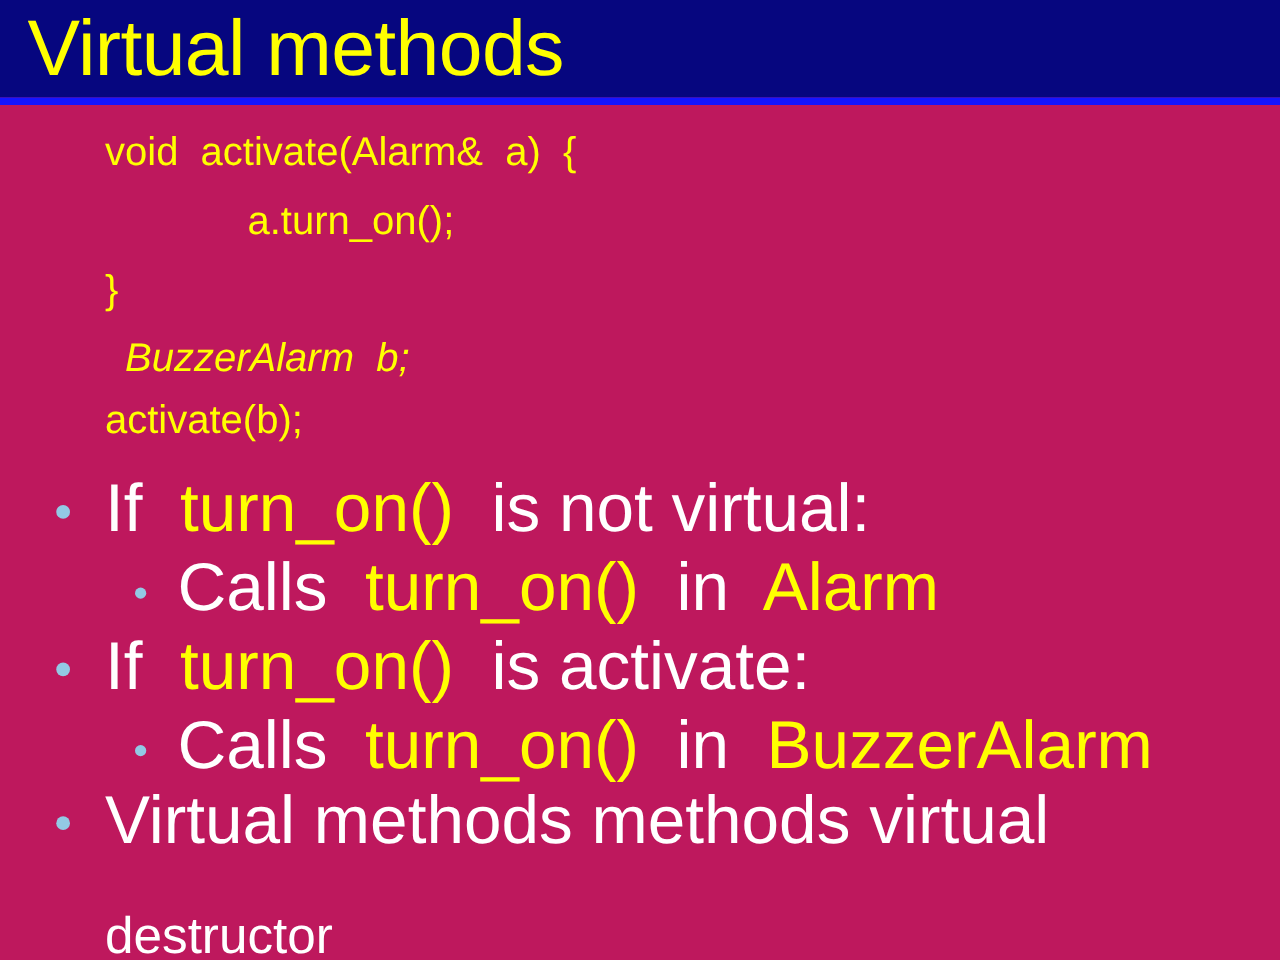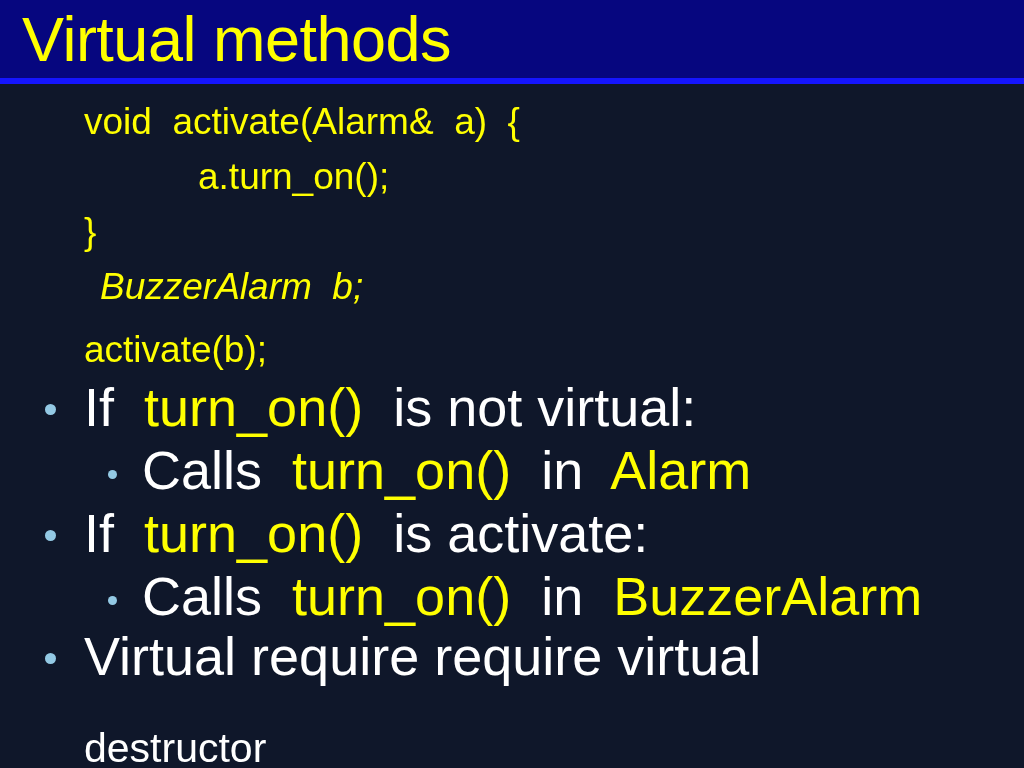--- a/index.html
+++ b/index.html
@@ -12,21 +12,21 @@
     background: #00008b;
     font-family: "Liberation Sans", sans-serif;
     overflow: hidden;
     position: relative;
   }
   #slide {
     position: absolute;
     left: 0; top: 0;
     width: 1024px;
     height: 768px;
-    background: #0f172a;
+    background: #be185d;
   }
   #title-bar {
     position: absolute;
     left: 0; top: 0;
     width: 1024px;
     height: 78px;
     background: #06067f;
   }
   #slide-title {
     position: absolute;
@@ -49,21 +49,21 @@
   #body-area {
     position: absolute;
     left: 0;
     top: 84px;
     width: 1024px;
     height: 684px;
   }
   .code-line {
     position: absolute;
     color: #ffff00;
-    font-size: 37px;
+    font-size: 32px;
     line-height: 41px;
     white-space: pre;
   }
   .bullet-row {
     position: absolute;
     white-space: nowrap;
   }
   .bullet-dot {
     position: absolute;
     border-radius: 50%;
@@ -108,40 +108,40 @@
   </div>
 
   <div id="title-rule"></div>
 
   <div id="body-area">
     <div id="code-block">
         <div class="code-line" style="left: 84px; top: 17px;">void  activate(Alarm&amp;  a)  {</div>
         <div class="code-line" style="left: 198px; top: 72px; text-align: center;">a.turn_on();</div>
         <div class="code-line" style="left: 84px; top: 127px;">}</div>
         <div class="code-line" style="left: 100px; top: 182px; font-style: italic;">BuzzerAlarm  b;</div>
-        <div class="code-line" style="left: 84px; top: 245px;">activate(b);</div>
+        <div class="code-line" style="left: 84px; top: 231px;">activate(b);</div>
       </div>
     <div id="bullet-list">
         <div class="bullet-row lvl1" style="top: 303px; left: 0px;">
           <span class="bullet-dot" style="top: 17px;"></span>
           <span class="bullet-text"><span class="w">If  </span><span class="y">turn_on()</span><span class="w">  is not virtual:</span></span>
         </div>
         <div class="bullet-row lvl2" style="top: 366px; left: 0px;">
           <span class="bullet-dot" style="top: 20px;"></span>
           <span class="bullet-text"><span class="w">Calls  </span><span class="y">turn_on()</span><span class="w">  in  </span><span class="y">Alarm</span></span>
         </div>
         <div class="bullet-row lvl1" style="top: 429px; left: 0px;">
           <span class="bullet-dot" style="top: 17px;"></span>
           <span class="bullet-text"><span class="w">If  </span><span class="y">turn_on()</span><span class="w">  is activate:</span></span>
         </div>
         <div class="bullet-row lvl2" style="top: 492px; left: 0px;">
           <span class="bullet-dot" style="top: 20px;"></span>
           <span class="bullet-text"><span class="w">Calls  </span><span class="y">turn_on()</span><span class="w">  in  </span><span class="y">BuzzerAlarm</span></span>
         </div>
         <div class="bullet-row lvl1" style="top: 552px; left: 0px;">
           <span class="bullet-dot" style="top: 17px;"></span>
-          <span class="bullet-text"><span class="w">Virtual require require virtual</span></span>
+          <span class="bullet-text"><span class="w">Virtual methods methods virtual</span></span>
         </div>
         <div class="wrap-text w" style="top: 624px;">destructor</div>
       </div>
   </div>
 
 </div>
 
 </body></html>

